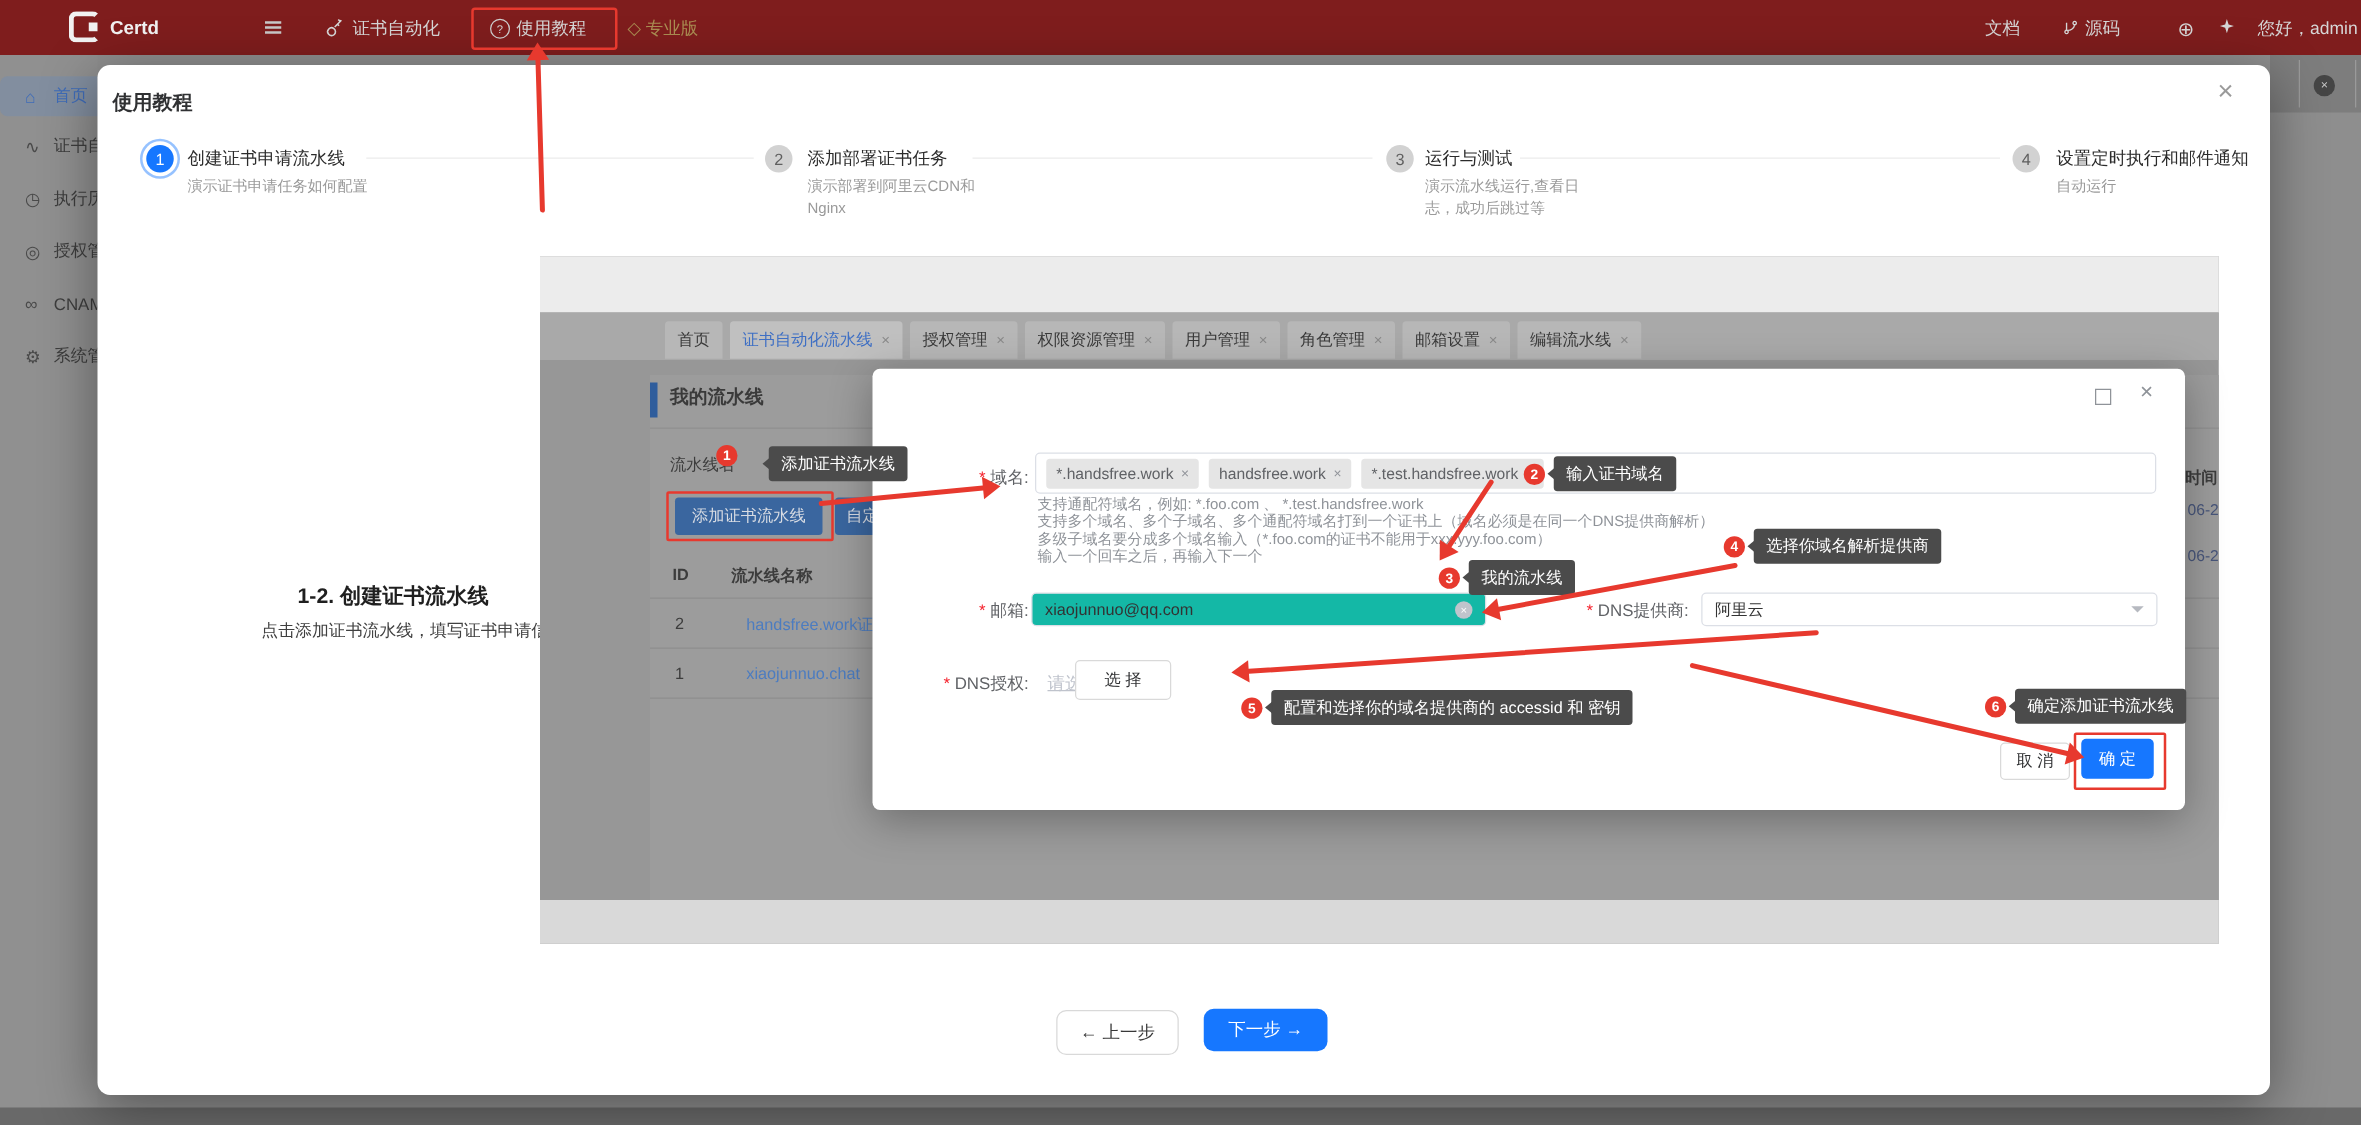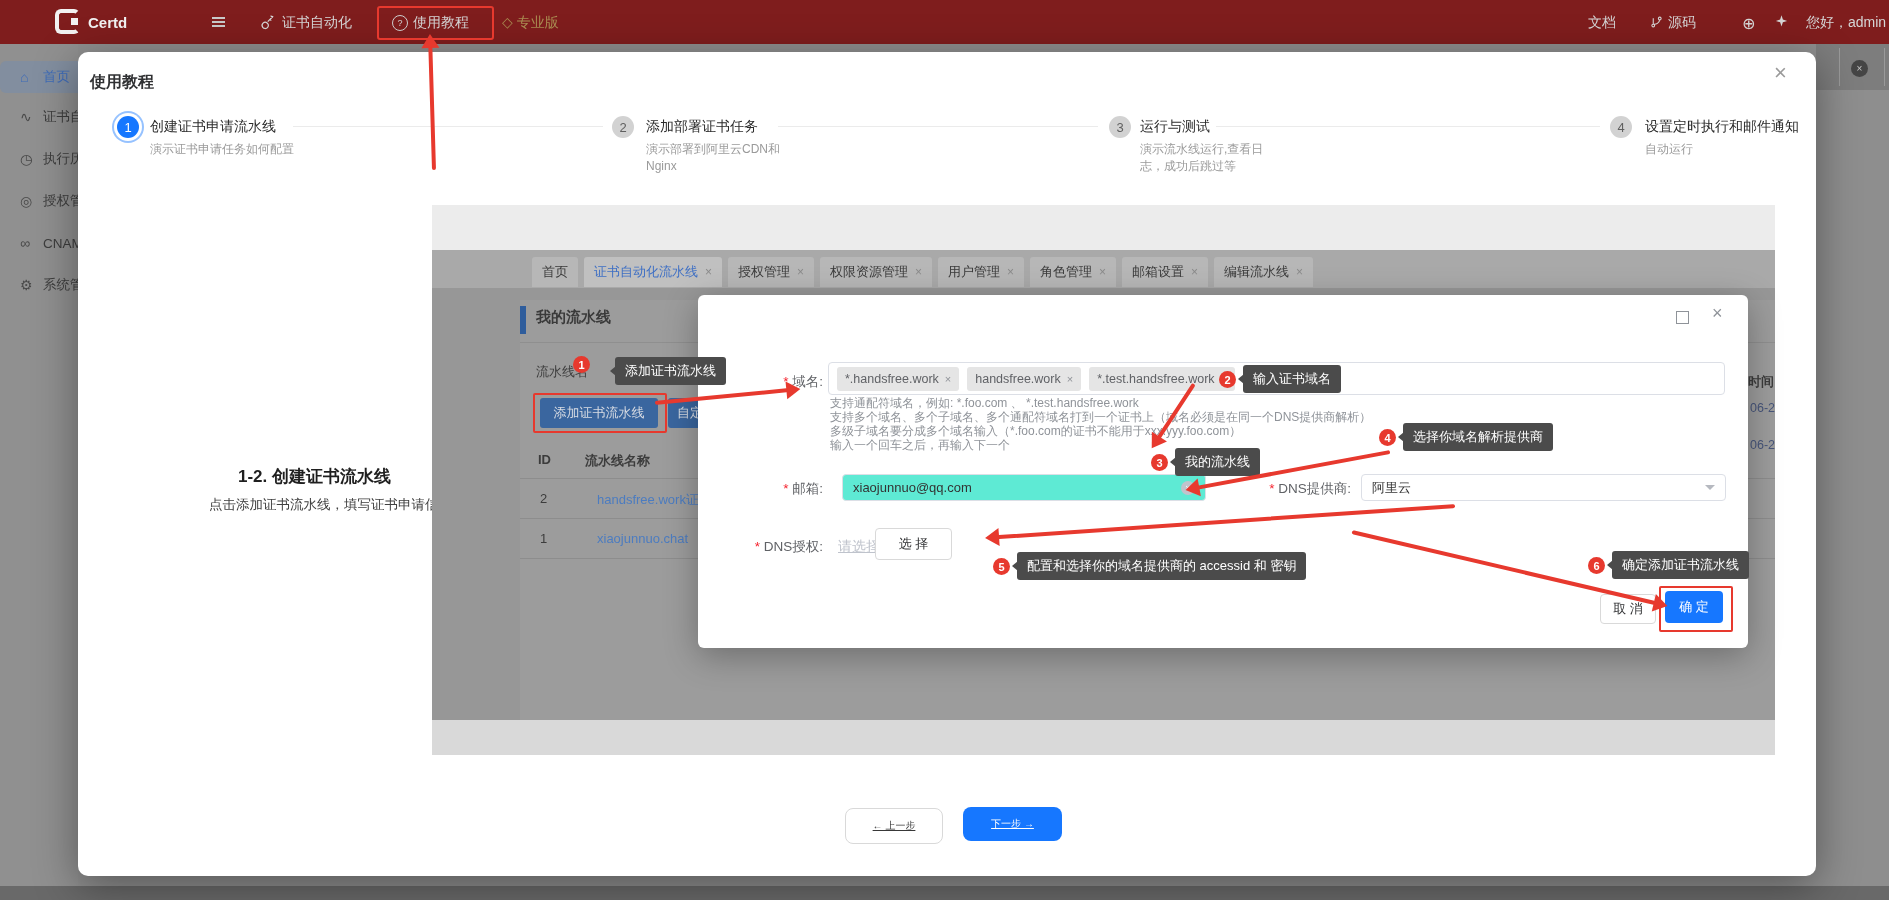--- a/index.html
+++ b/index.html
@@ -32,21 +32,21 @@
   .modal-title{left:12px;top:20px;font-size:16px;font-weight:bold;color:#303133;}
   .modal-close{left:1696px;top:8px;font-size:22px;color:#9a9a9a;cursor:pointer;}
   .step-circle{width:22px;height:22px;border-radius:50%;background:#d2d2d2;color:#5f5f5f;font-size:13px;
                display:flex;align-items:center;justify-content:center;}
   .step-circle.active{background:#1677ff;color:#fff;box-shadow:0 0 0 3px #fff,0 0 0 5px rgba(22,119,255,.45);}
   .step-title{font-size:14px;color:#2b2b2b;white-space:nowrap;}
   .step-desc{font-size:12px;color:#9a9a9a;line-height:17px;margin-top:5px;}
   .connector{height:1px;background:#ebebeb;top:74px;}
   .left-heading{font-size:17px;font-weight:bold;color:#1f1f1f;text-align:left;}
   .left-body{font-size:13.5px;color:#404040;text-align:center;}
-  .nav-btn{height:34px;border-radius:8px;font-size:10px;display:flex;align-items:center;justify-content:center;text-decoration:underline;}
+  .nav-btn{height:34px;border-radius:8px;font-size:14px;display:flex;align-items:center;justify-content:center;}
   .nav-prev{border:1px solid #d9d9d9;background:#fff;color:#383838;width:96px;}
   .nav-next{background:#1677ff;color:#fff;width:99px;}
   
   .shot{left:354px;top:153px;width:1343px;height:550px;background:#979797;}
   .shot-top{left:0;top:0;width:1343px;height:45px;background:#ececec;}
   .shot-tabbar{left:0;top:45px;width:1343px;height:38px;background:#a9a9a9;display:flex;padding-left:100px;box-sizing:border-box;}
   .tab{height:30px;margin:7px 6px 0 0;padding:0 10px;background:#b7b7b7;border-radius:3px 3px 0 0;
        display:flex;align-items:center;font-size:13px;color:#3a3a3a;white-space:nowrap;}
   .tab.closable::after{content:"×";color:#8a8a8a;margin-left:7px;font-size:12px;}
   .tab.active{color:#3e6fc4;background:#c0c0c0;}
@@ -259,38 +259,38 @@
       </div>
       <div class="abs badge" style="left:521px;top:76px;">2</div>
       <div class="abs tip" style="left:545px;top:70px;">输入证书域名</div>
 
       <div class="abs help" style="left:132px;top:101px;">支持通配符域名，例如: *.foo.com 、 *.test.handsfree.work</div>
       <div class="abs help" style="left:132px;top:115px;">支持多个域名、多个子域名、多个通配符域名打到一个证书上（域名必须是在同一个DNS提供商解析）</div>
       <div class="abs help" style="left:132px;top:129px;">多级子域名要分成多个域名输入（*.foo.com的证书不能用于xxx.yyy.foo.com）</div>
       <div class="abs help" style="left:132px;top:143px;">输入一个回车之后，再输入下一个</div>
 
       <div class="abs f-label" style="left:20px;top:185px;width:105px;">邮箱:</div>
-      <div class="abs inp" style="left:144px;top:179px;width:364px;background:#5eead4;justify-content:space-between;">
+      <div class="abs inp" style="left:127px;top:179px;width:364px;background:#14b8a6;justify-content:space-between;">
         <span>xiaojunnuo@qq.com</span>
         <span class="clear-ic">×</span>
       </div>
       <div class="abs badge" style="left:453px;top:159px;">3</div>
       <div class="abs tip" style="left:477px;top:153px;">我的流水线</div>
 
       <div class="abs f-label" style="left:538px;top:185px;width:115px;">DNS提供商:</div>
       <div class="abs inp" style="left:663px;top:179px;width:365px;justify-content:space-between;">
         <span>阿里云</span>
         <span class="caret"></span>
       </div>
       <div class="abs badge" style="left:681px;top:134px;">4</div>
       <div class="abs tip" style="left:705px;top:128px;">选择你域名解析提供商</div>
 
       <div class="abs f-label" style="left:20px;top:243px;width:105px;">DNS授权:</div>
       <div class="abs ph" style="left:140px;top:243px;font-size:14px;text-decoration:underline;">请选择</div>
-      <div class="abs dlg-btn btn-plain" style="left:177px;top:233px;width:77px;height:32px;">选 择</div>
+      <div class="abs dlg-btn btn-plain" style="left:162px;top:233px;width:77px;height:32px;">选 择</div>
       <div class="abs badge" style="left:295px;top:263px;">5</div>
       <div class="abs tip" style="left:319px;top:257px;">配置和选择你的域名提供商的 accessid 和 密钥</div>
 
       <div class="abs badge" style="left:890px;top:262px;">6</div>
       <div class="abs tip" style="left:914px;top:256px;">确定添加证书流水线</div>
       <div class="abs dlg-btn btn-plain" style="left:902px;top:299px;width:56px;height:30px;">取 消</div>
       <div class="abs red-box" style="left:961px;top:291px;width:70px;height:42px;"></div>
       <div class="abs dlg-btn btn-primary" style="left:967px;top:296px;width:58px;height:32px;">确 定</div>
     </div>
 

